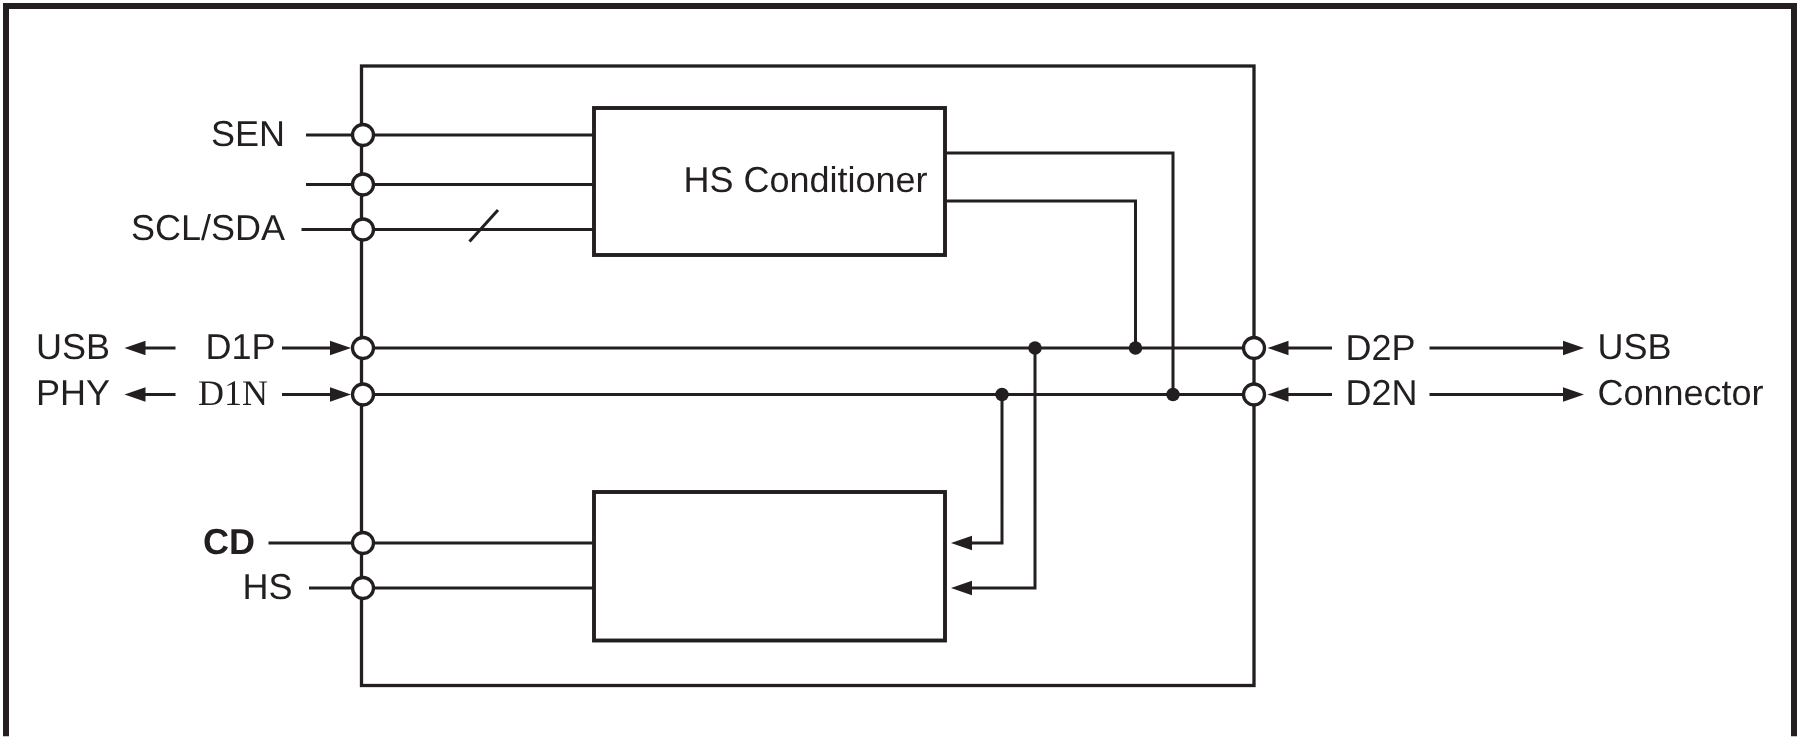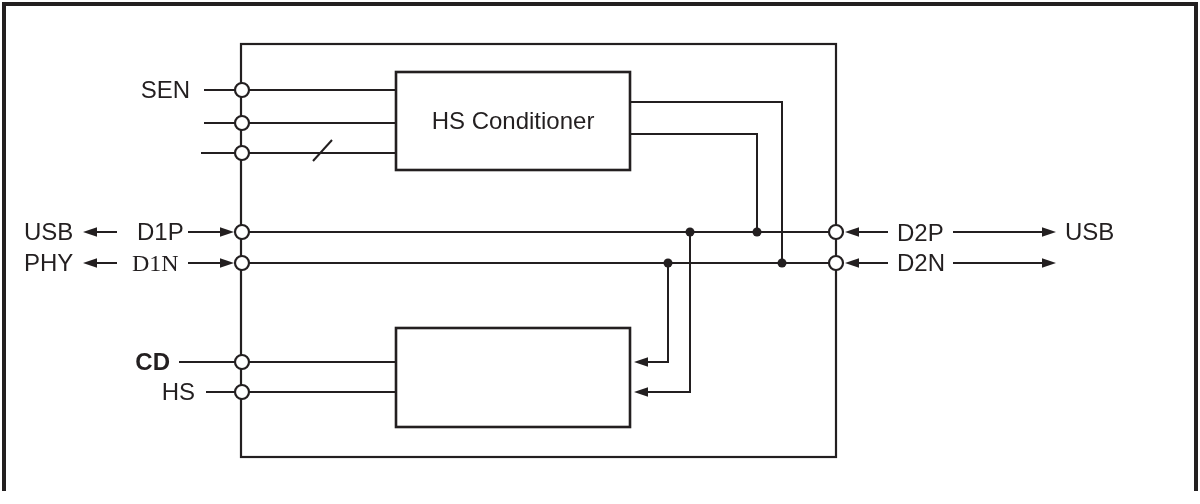--- a/index.html
+++ b/index.html
@@ -103,30 +103,32 @@
     <circle class="pin" cx="242" cy="153" r="7"></circle>
     <circle class="pin" cx="242" cy="232" r="7"></circle>
     <circle class="pin" cx="242" cy="263" r="7"></circle>
     <circle class="pin" cx="242" cy="362" r="7"></circle>
     <circle class="pin" cx="242" cy="392" r="7"></circle>
     <circle class="pin" cx="836" cy="232" r="7"></circle>
     <circle class="pin" cx="836" cy="263" r="7"></circle>
   </svg>
 
   <div class="lbl r" style="left:90px;width:100px;top:75px;">SEN</div>
+  <div class="lbl r" style="left:80px;width:110px;top:138px;">SCL/SDA</div>
 
   <div class="lbl" style="left:24px;top:217px;">USB</div>
   <div class="lbl" style="left:24px;top:248px;">PHY</div>
 
   <div class="lbl" style="left:137px;top:217px;">D1P</div>
   <div class="lbl" style="left:132px;top:248px;font-family:Liberation Serif, serif;">D1N</div>
 
   <div class="lbl r" style="left:100px;width:70px;top:347px;font-weight:bold;">CD</div>
   <div class="lbl r" style="left:125px;width:70px;top:377px;">HS</div>
 
   <div class="lbl" style="left:897px;top:218px;">D2P</div>
   <div class="lbl" style="left:897px;top:248px;">D2N</div>
 
   <div class="lbl" style="left:1065px;top:217px;">USB</div>
+  <div class="lbl" style="left:1065px;top:248px;">Connector</div>
 
-  <div class="block-lbl" style="left:396px;top:72px;width:234px;height:98px;">HS Conditioner</div>
+  <div class="block-lbl" style="left:396px;top:72px;width:234px;height:98px;padding-left:24px;">HS Conditioner</div>
 
 </div>
 
 </body></html>

